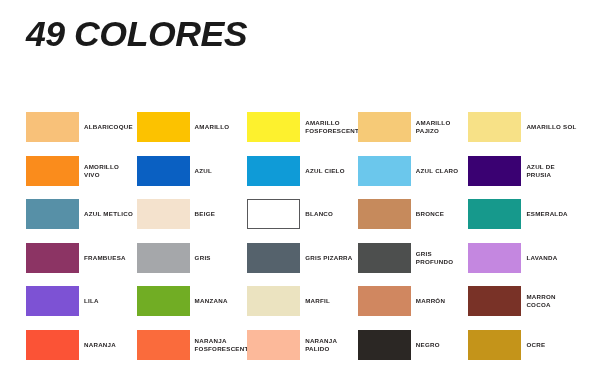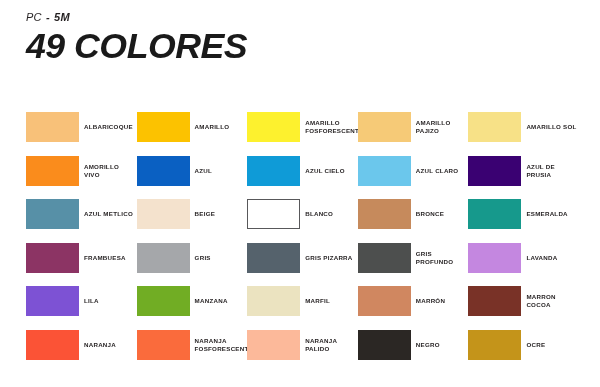--- a/index.html
+++ b/index.html
@@ -93,25 +93,20 @@
     text-transform: uppercase;
     white-space: pre-line;
   }
 </style>
 </head>
 <body>
 
 <div class="sheet">
 
   <div class="header">
-    <div class="kicker">
-      <span class="kicker-code">PC</span>
-      <span class="kicker-sep">-</span>
-      <span class="kicker-size">5M</span>
-    </div>
     <div class="bigtitle">49 COLORES</div>
   </div>
 
   <div class="grid" id="swatch-grid">
       <div class="cell" style="left: 26px; top: 112px;">
         <div class="chip" style="background: rgb(248, 193, 121);"></div>
         <div class="chip-label">ALBARICOQUE</div>
       </div>
       <div class="cell" style="left: 136.6px; top: 112px;">
         <div class="chip" style="background: rgb(252, 194, 0);"></div>

